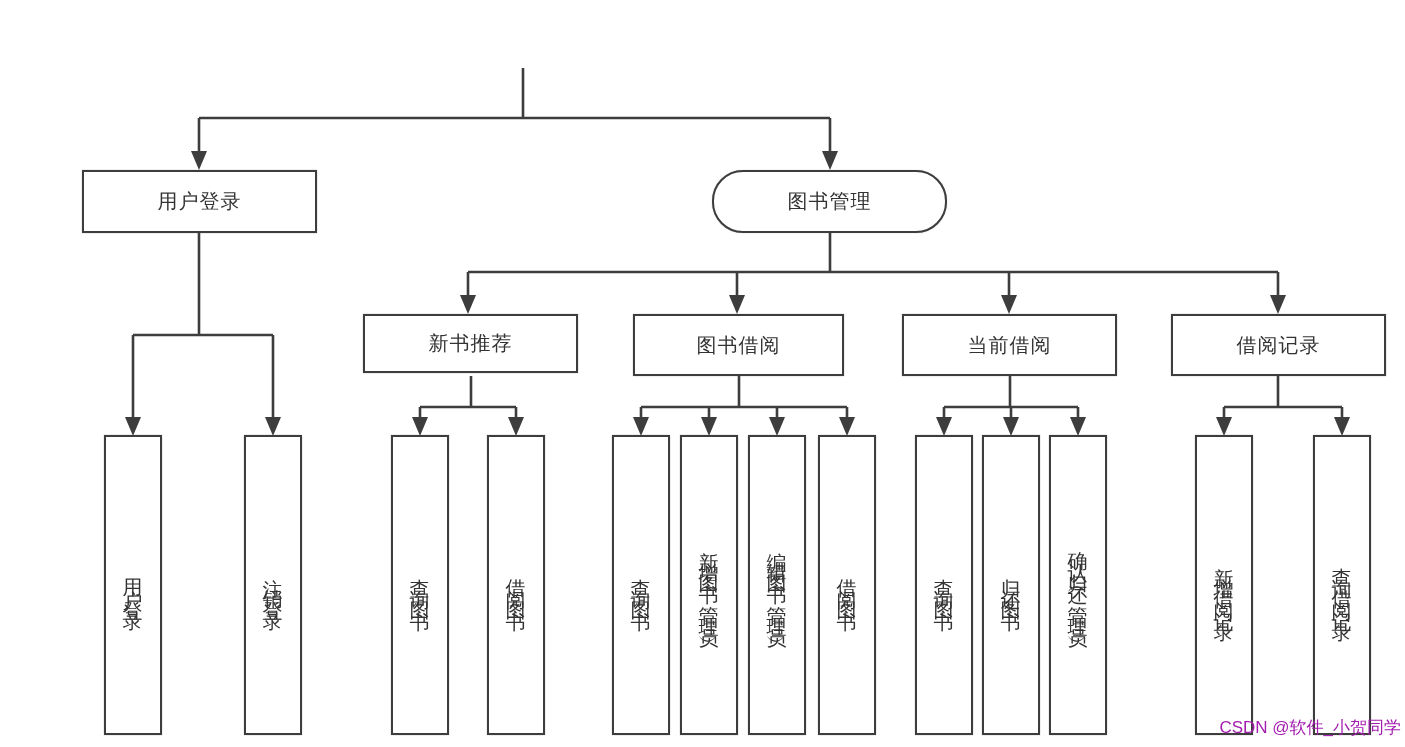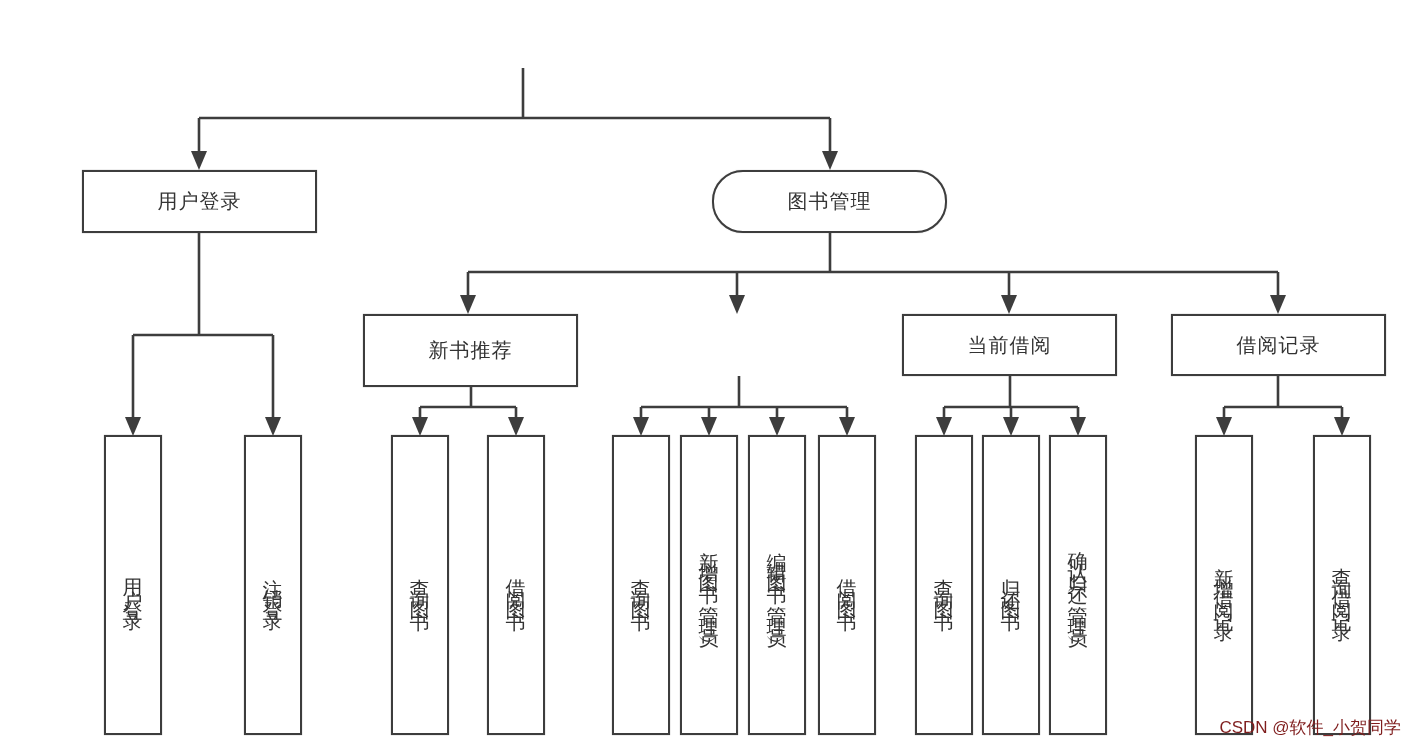--- a/index.html
+++ b/index.html
@@ -52,21 +52,21 @@
     letter-spacing: 11px;
     color: #333333;
     line-height: 1;
   }
 
   .watermark {
     position: absolute;
     right: 4px;
     bottom: 8px;
     font-size: 17px;
-    color: #7f1d1d;
+    color: #a21caf;
     z-index: 5;
     white-space: nowrap;
   }
 </style>
 </head>
 <body>
 
 <div class="diagram">
 
   <svg class="connectors" viewBox="0 0 1405 747" xmlns="http://www.w3.org/2000/svg">
@@ -110,22 +110,25 @@
   </svg>
 
 
   <div class="node h-label" style="left:82px; top:170px; width:235px; height:63px;">
     <span>用户登录</span>
   </div>
   <div class="node h-label" style="left:712px; top:170px; width:235px; height:63px;border-radius:31px;">
     <span>图书管理</span>
   </div>
 
-  <div class="node h-label" style="left:363px; top:314px; width:215px; height:73px;">
+  <div class="node h-label" style="left:363px; top:314px; width:215px; height:59px;">
     <span>新书推荐</span>
+  </div>
+  <div class="node h-label" style="left:633px; top:314px; width:211px; height:62px;">
+    <span>图书借阅</span>
   </div>
   <div class="node h-label" style="left:1171px; top:314px; width:215px; height:62px;">
     <span>借阅记录</span>
   </div>
   <div class="node h-label" style="left:902px; top:314px; width:215px; height:62px;">
     <span>当前借阅</span>
   </div>
 
   <div class="node leaf" style="left:104px;">
     <span class="v-label">用户登录</span>

